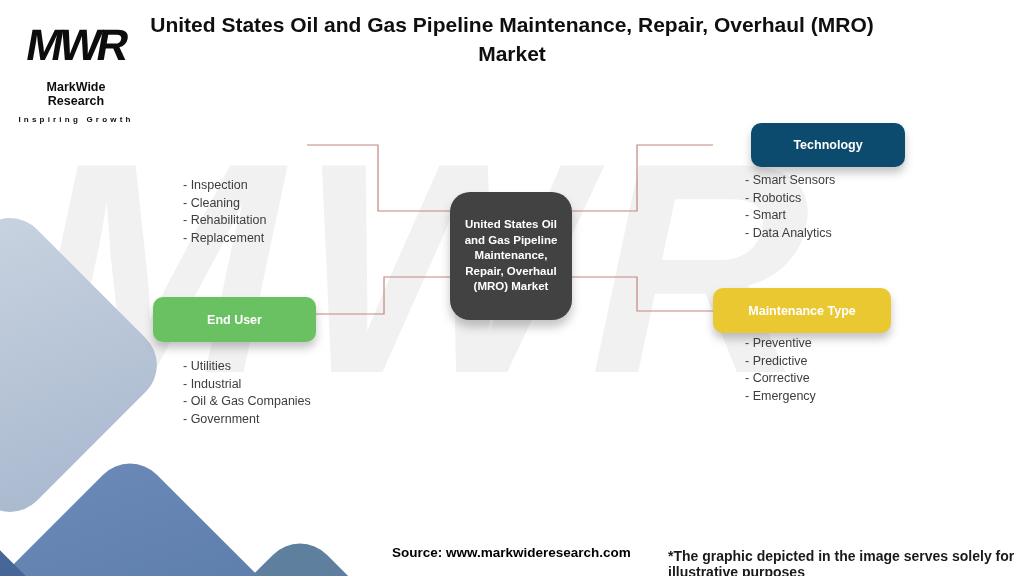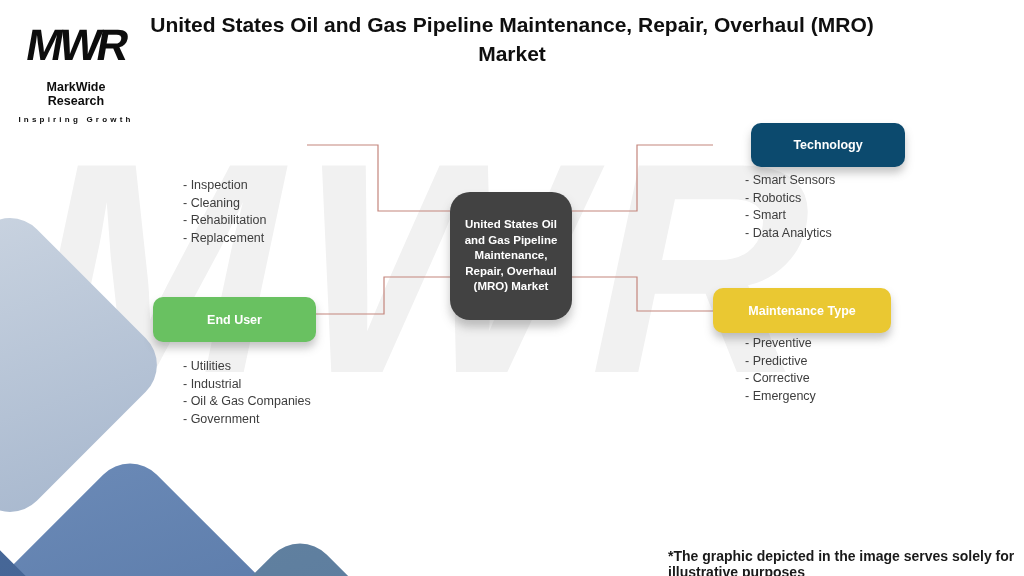--- a/index.html
+++ b/index.html
@@ -125,15 +125,16 @@
   </div>
 
   <div class="pill pill-maintenance">Maintenance Type</div>
   <div class="items items-maintenance">
     <div class="item">- Preventive</div>
     <div class="item">- Predictive</div>
     <div class="item">- Corrective</div>
     <div class="item">- Emergency</div>
   </div>
 
+  <div class="source">Source: www.markwideresearch.com</div>
   <div class="disclaimer">*The graphic depicted in the image serves solely for illustrative purposes</div>
 
 </div>
 
 </body></html>

